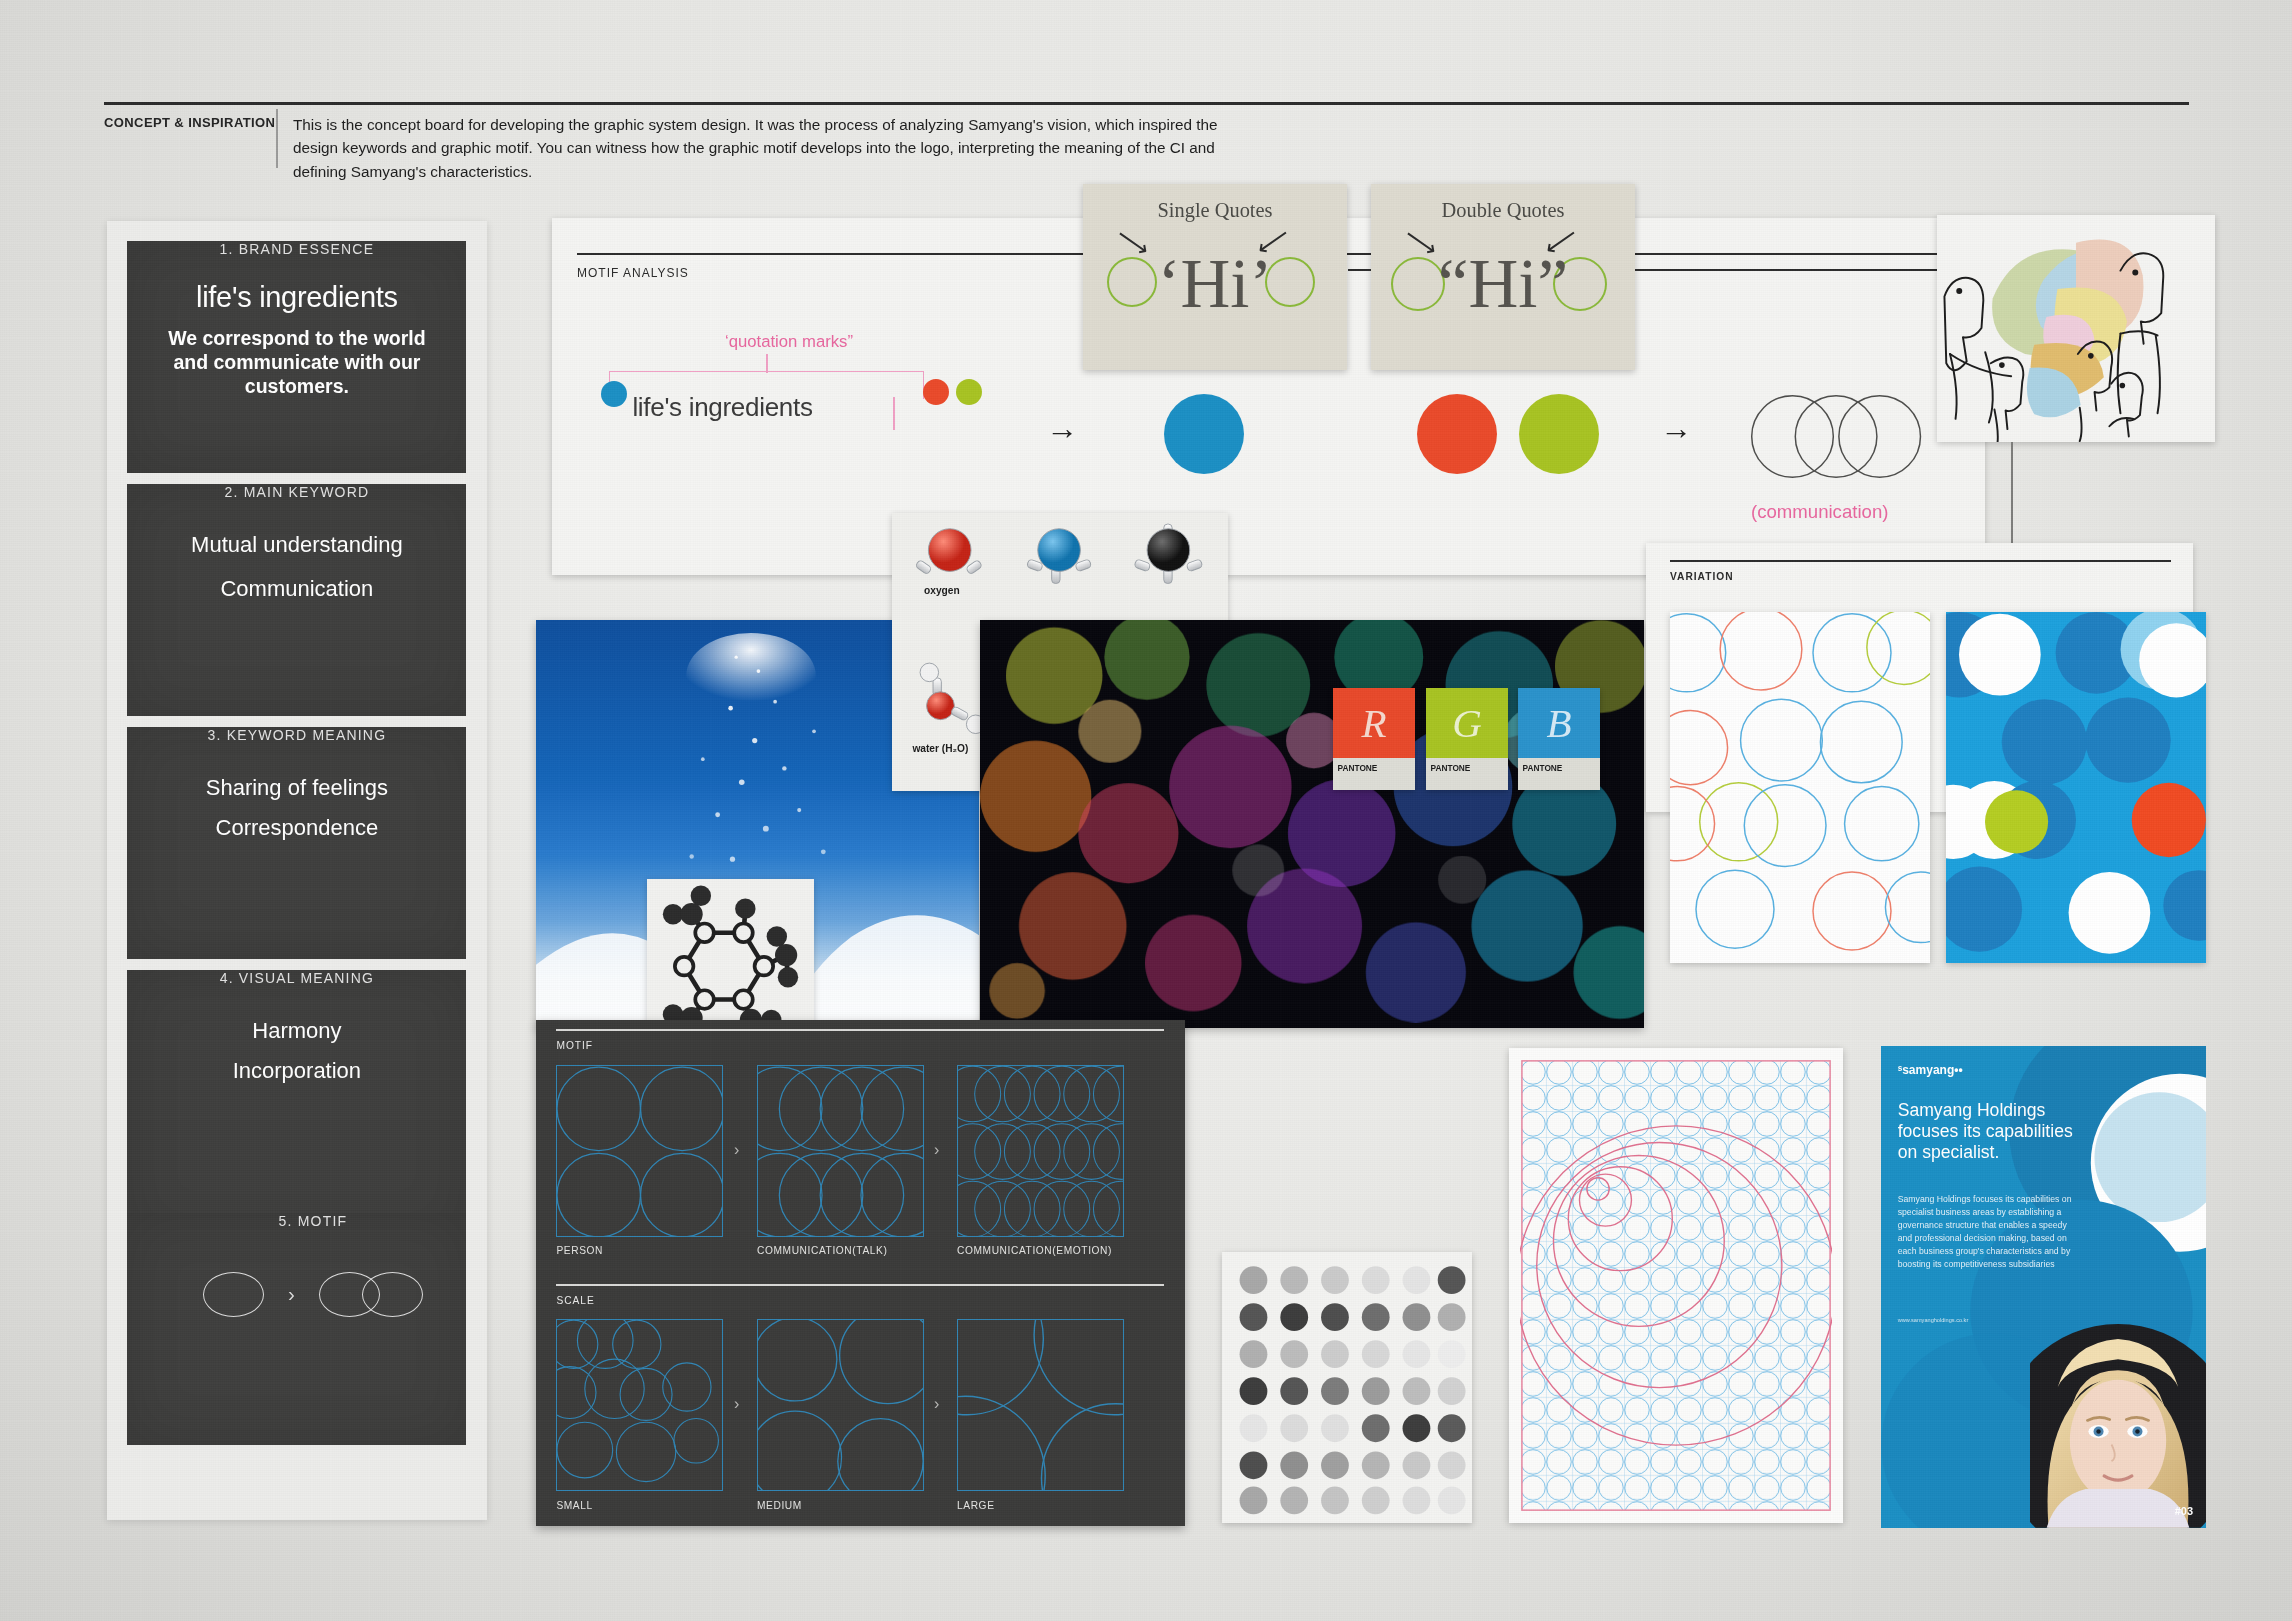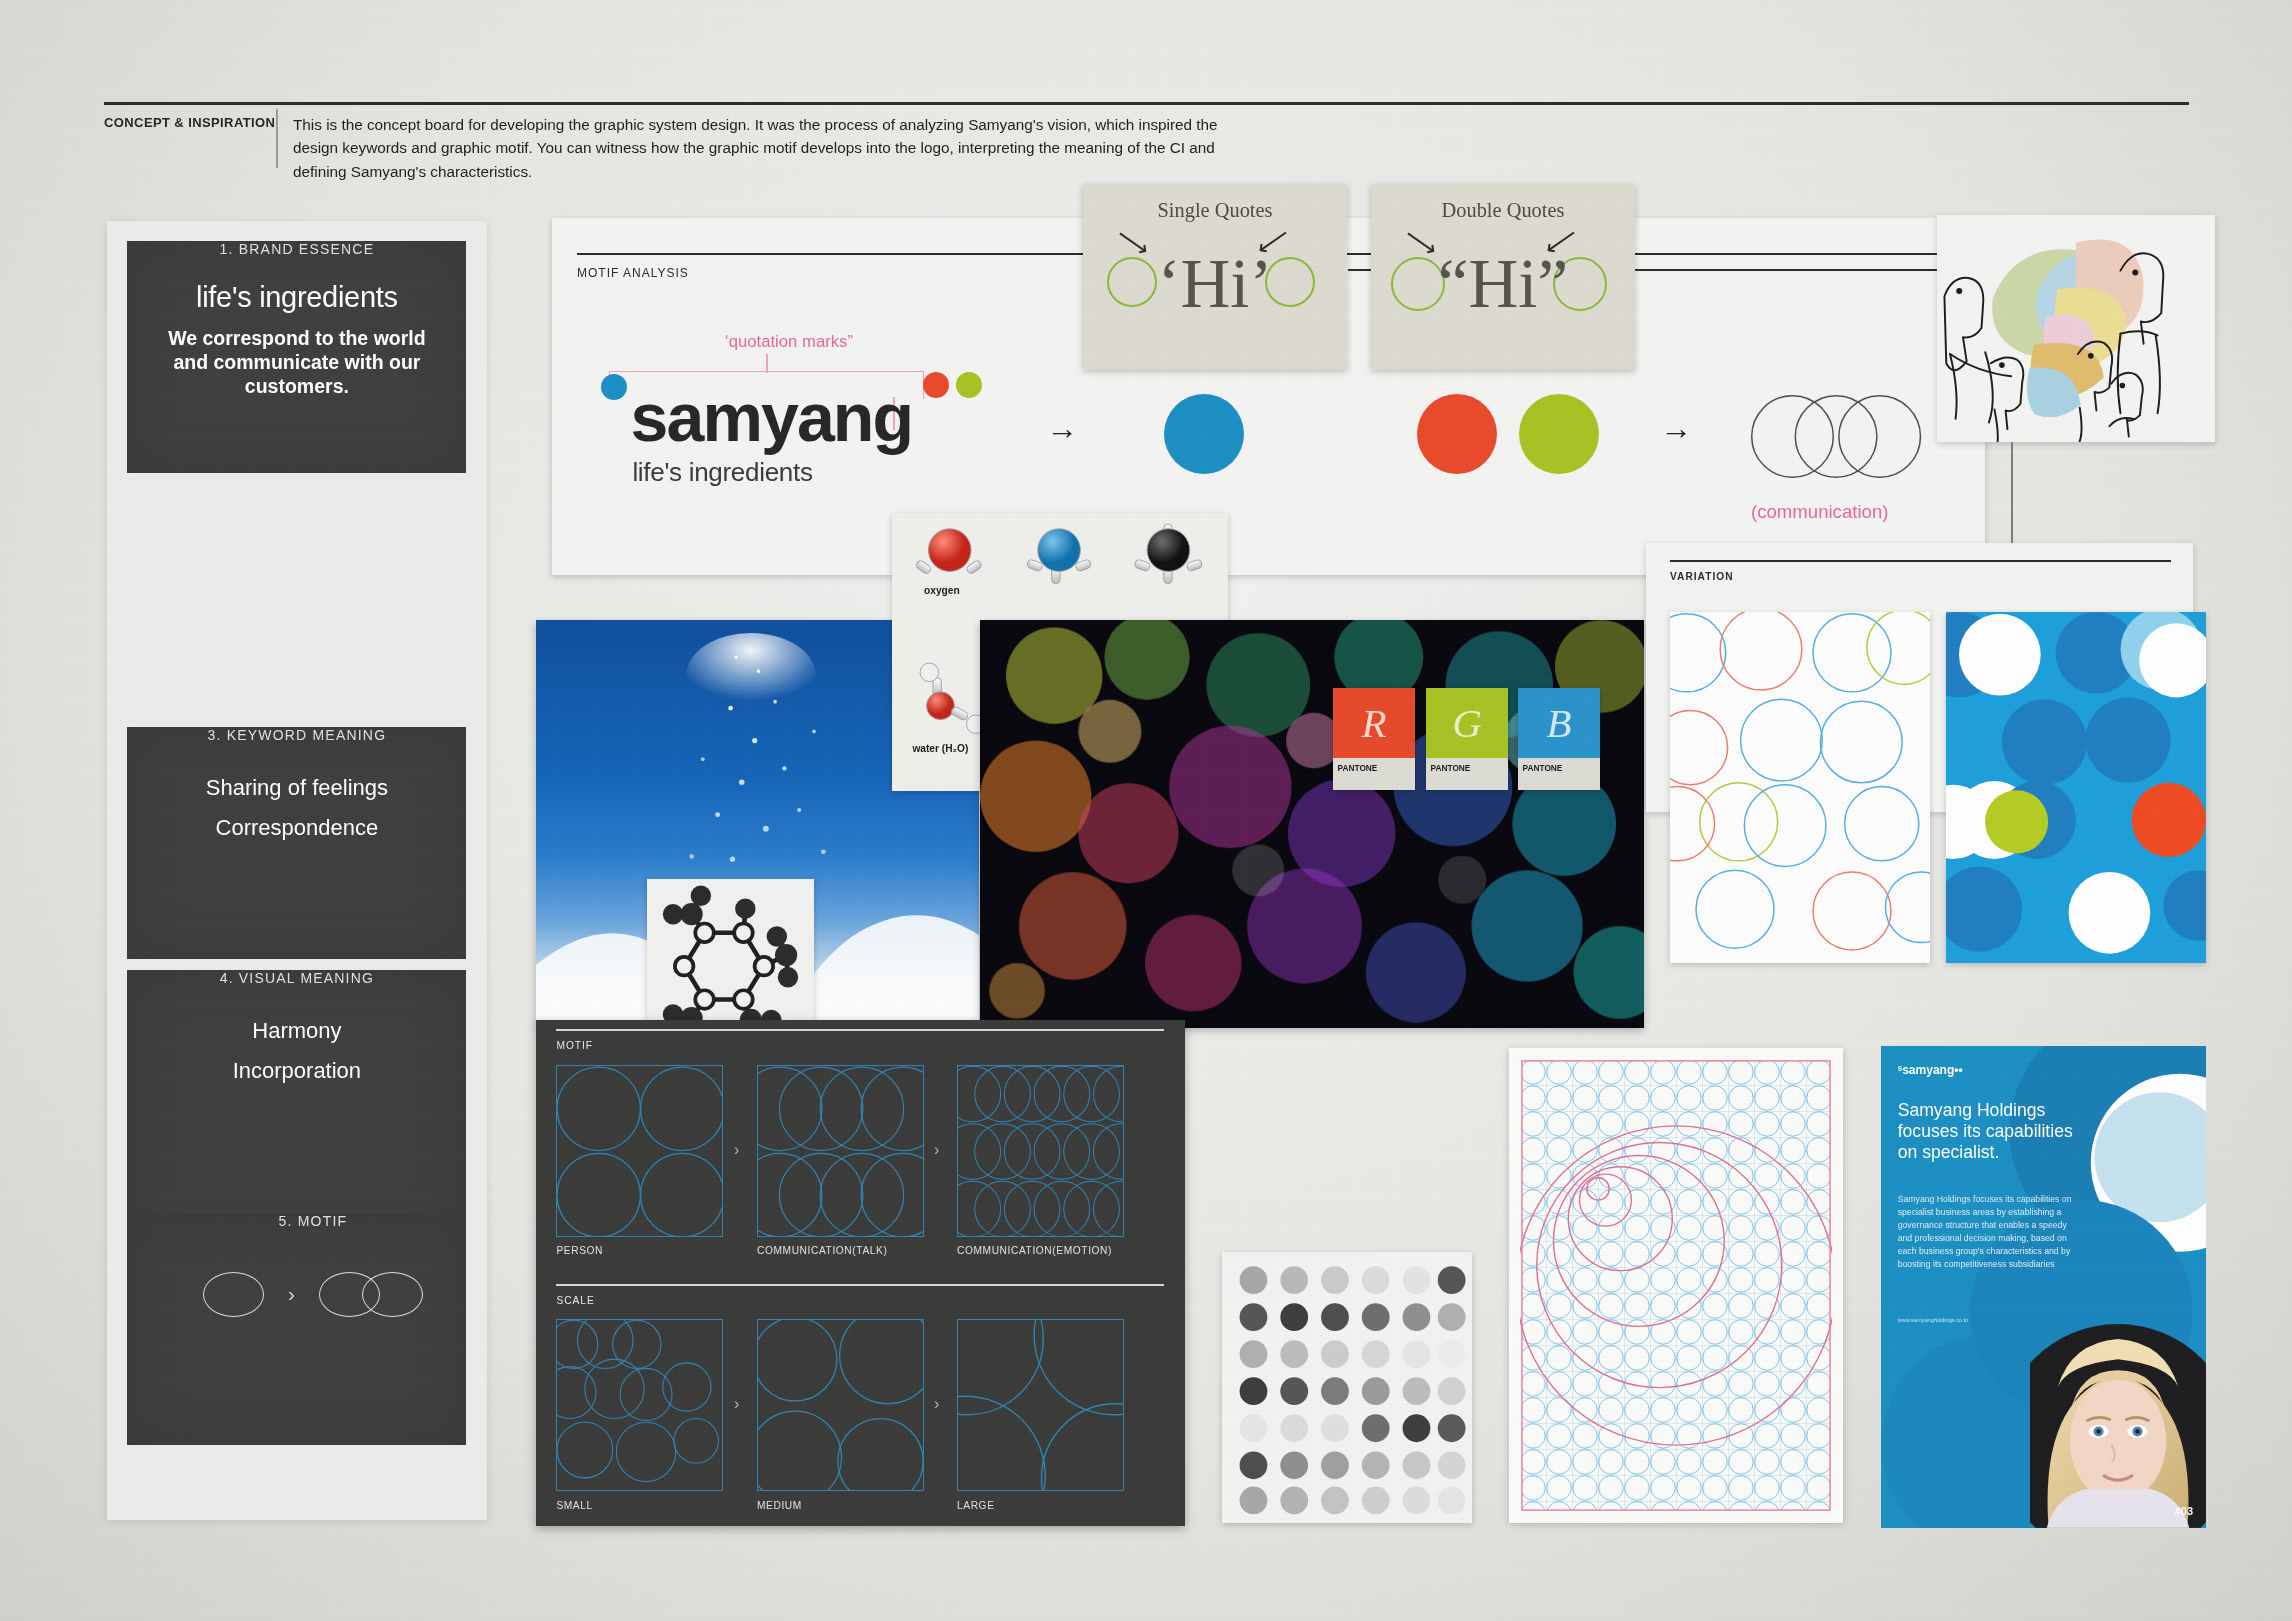--- a/index.html
+++ b/index.html
@@ -92,20 +92,25 @@
 <div class="abs" id="hdr-body">This is the concept board for developing the graphic system design. It was the process of analyzing Samyang's vision, which inspired the design keywords and graphic motif. You can witness how the graphic motif develops into the logo, interpreting the meaning of the CI and defining Samyang's characteristics.</div>
 
 <div class="abs" id="rail">
 
   <div class="panel" style="top:20.4px;height:232px;">
     <div class="p-num">1. BRAND ESSENCE</div>
     <div class="p-big">life's ingredients</div>
     <div class="p-sub" style="padding:0 32px;">We correspond to the world and communicate with our customers.</div>
   </div>
 
+  <div class="panel" style="top:263px;height:232px;">
+    <div class="p-num">2. MAIN KEYWORD</div>
+    <div class="p-line">Mutual understanding</div>
+    <div class="p-line" style="margin-top:11px;">Communication</div>
+  </div>
 
   <div class="panel" style="top:506px;height:232px;">
     <div class="p-num">3. KEYWORD MEANING</div>
     <div class="p-line">Sharing of feelings</div>
     <div class="p-line" style="margin-top:7.4px;">Correspondence</div>
   </div>
 
   <div class="panel" style="top:749px;height:271px;">
     <div class="p-num">4. VISUAL MEANING</div>
     <div class="p-line">Harmony</div>
@@ -130,21 +135,20 @@
 <div class="abs" id="ma-label">MOTIF ANALYSIS</div>
 
 <div class="abs" id="q-label">‘quotation marks”</div>
 <div class="abs" id="bracket"></div>
 <div class="abs" id="bracket-stem"></div>
 <div class="abs" id="bracket-tick"></div>
 
 <div class="abs" id="logo-wrap" style="position:absolute;">
   <div style="position:relative;">
     <div class="dot" style="left:-11px;top:-11px;width:26px;height:26px;background:#1b8fc4;"></div>
-    <div class="logo-word" style="margin-left:18.6px;">samyang</div>
     <div class="dot" style="left:311px;top:-13px;width:26px;height:26px;background:#ea4a2a;"></div>
     <div class="dot" style="left:344px;top:-13px;width:26px;height:26px;background:#a8c322;"></div>
     <div class="logo-tag" style="margin-left:20.4px;">life's ingredients</div>
   </div>
 </div>
 
 <div class="abs" style="left:1046px;top:410px;font-size:32px;color:#1f1f1f;">→</div>
 
 <div class="abs dot" style="left:1164px;top:394px;width:80px;height:80px;background:#1b8fc4;"></div>
 <div class="abs dot" style="left:1417px;top:394px;width:80px;height:80px;background:#ea4a2a;"></div>

